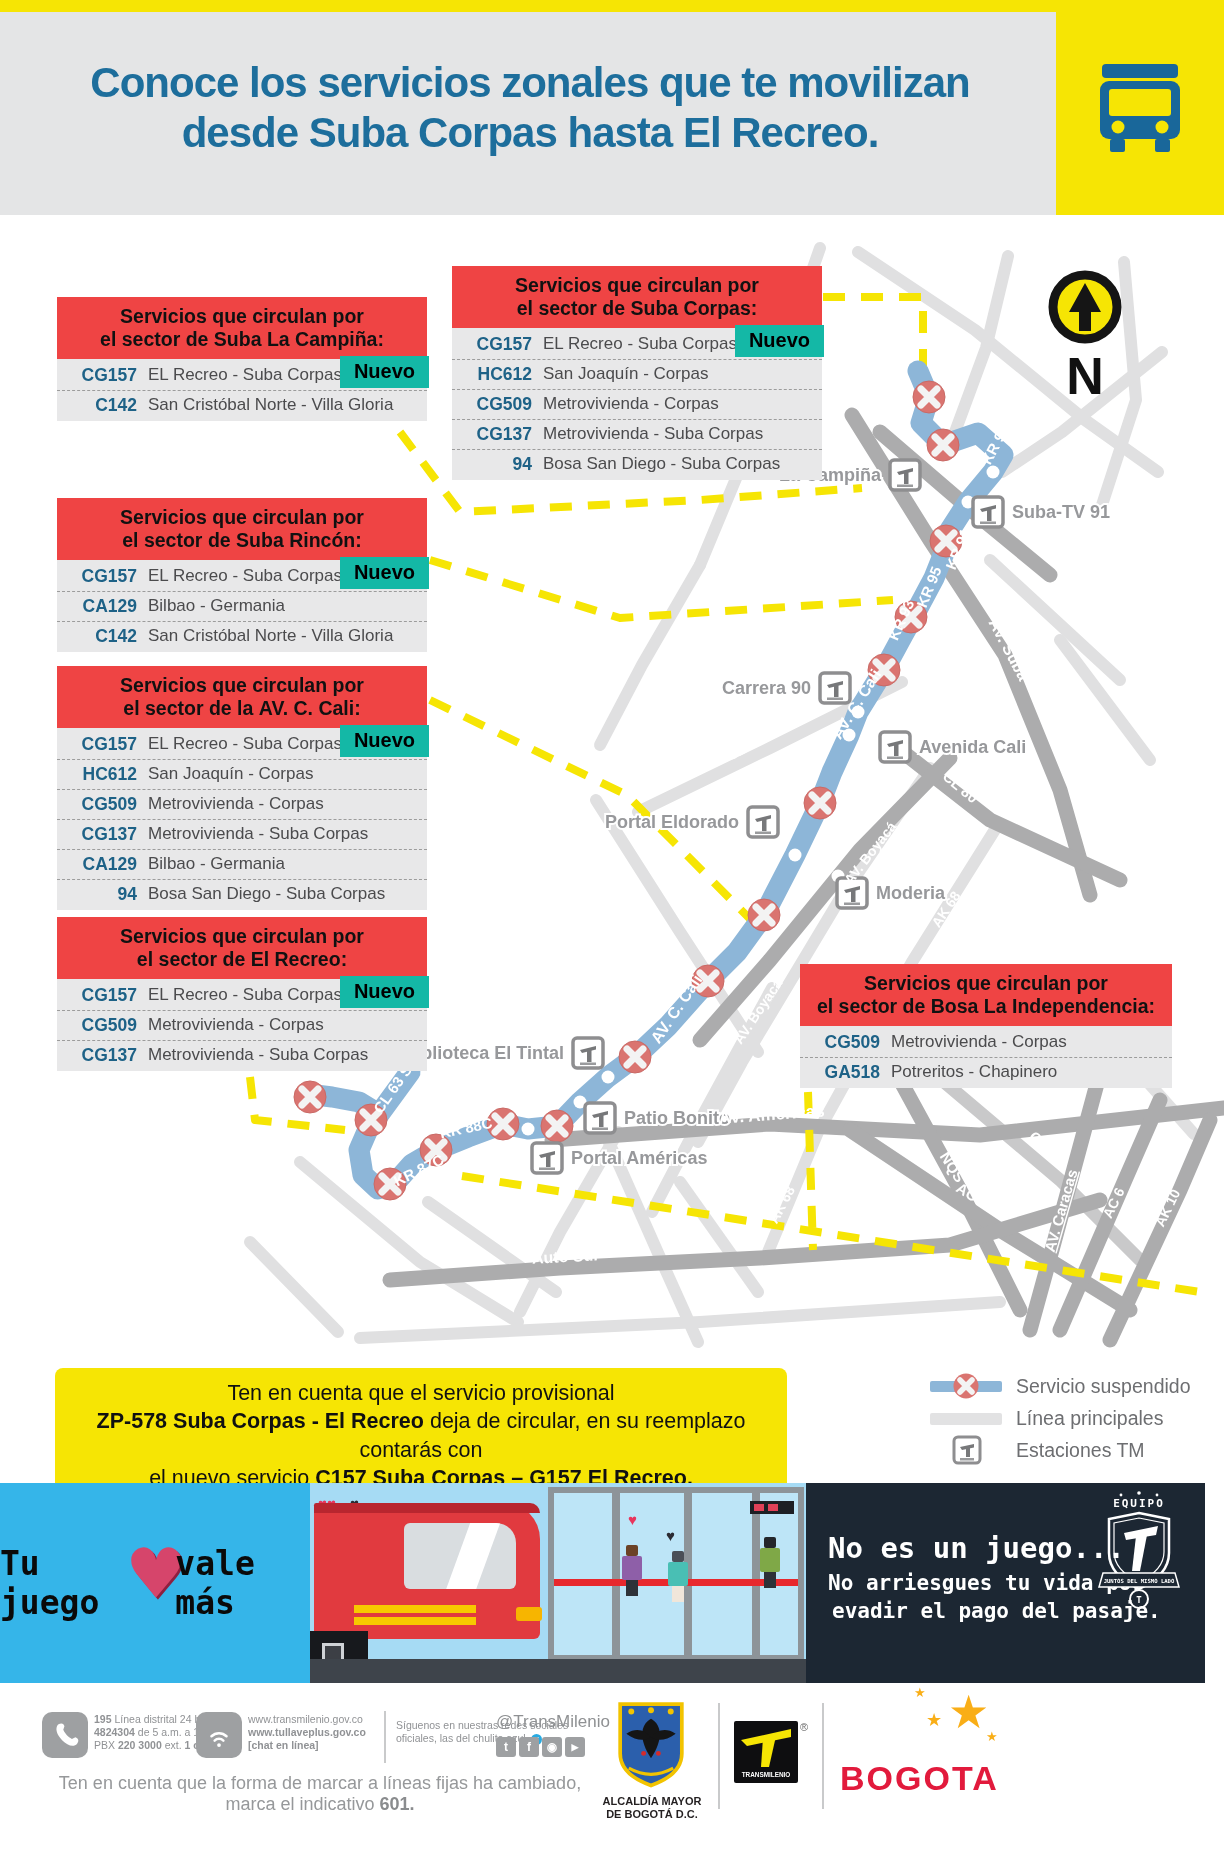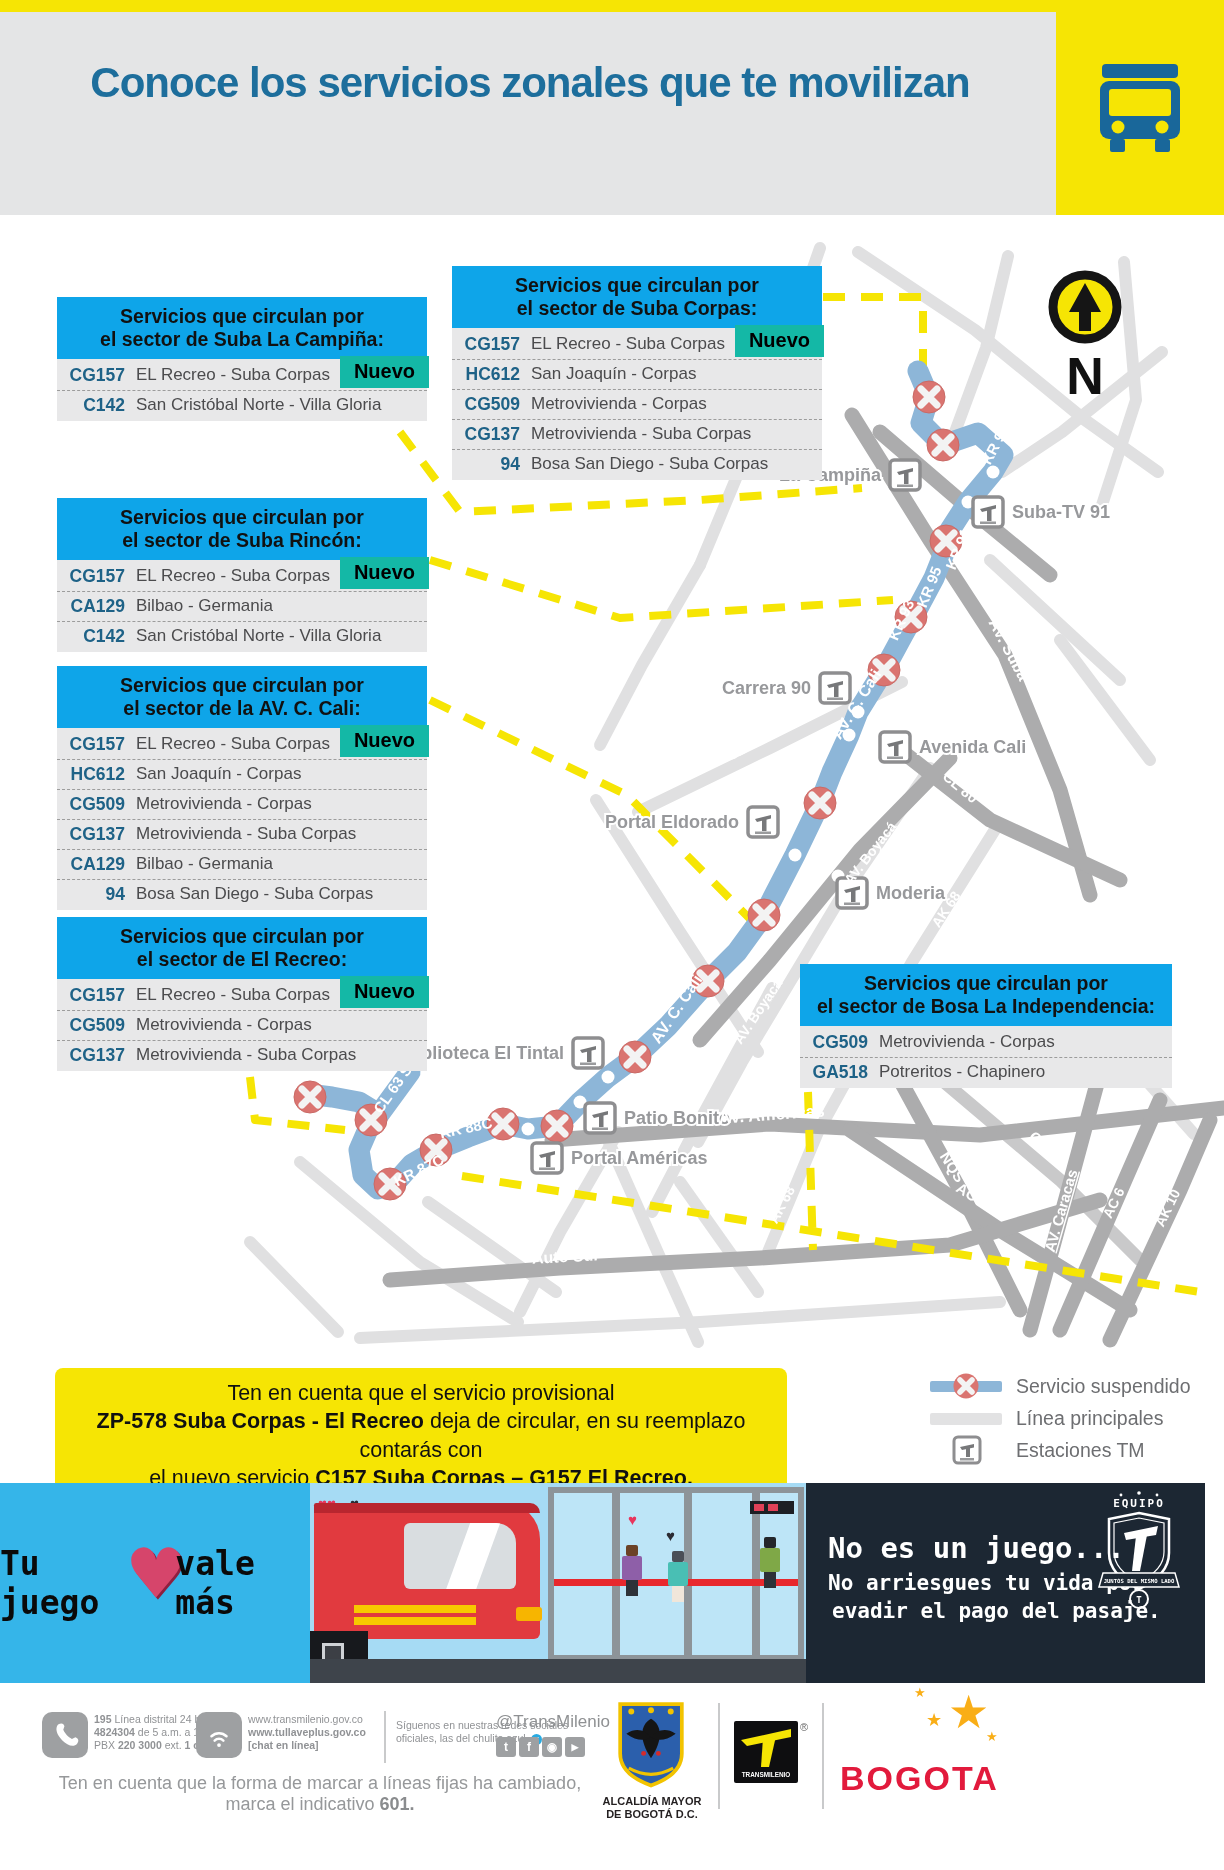--- a/index.html
+++ b/index.html
@@ -11,25 +11,25 @@
   .hdrblock{position:absolute;left:1056px;top:0;width:168px;height:215px;background:#F6E504;}
   .busicon{position:absolute;left:1090px;top:58px;width:100px;height:104px;}
   .title{position:absolute;left:28px;top:58px;width:1004px;text-align:center;color:#1D6E9C;
          font-size:42px;font-weight:600;letter-spacing:-1px;line-height:1.2;}
   .title b{font-weight:800;}
   
   #map{position:absolute;left:0;top:0;width:1224px;height:1870px;font-family:"Liberation Sans",sans-serif;}
   .stlbl{font-weight:bold;font-size:18px;fill:#97989B;paint-order:stroke;stroke:#ffffff;stroke-width:4px;}
   
   .sbox{position:absolute;z-index:3;}
-  .sbox .bh{background:#0ea5e9;text-align:center;padding:8px 4px 7px;font-size:19.5px;
+  .sbox .bh{background:#ef4444;text-align:center;padding:8px 4px 7px;font-size:19.5px;
             font-weight:600;color:#111;line-height:1.2;}
   .sbox .bh b{font-weight:800;}
   .sbox .rows{background:#E8E8E9;padding:2px 0 1px;}
-  .srow{position:relative;display:flex;align-items:center;height:25px;padding:2px 10px 2px 6px;
+  .srow{position:relative;display:flex;align-items:center;height:25px;padding:2px 10px 2px 18px;
         border-bottom:1.5px dashed #9C9C9C;}
   .srow:last-child{border-bottom:none;}
   .srow .code{width:62px;text-align:right;font-weight:800;color:#1E6287;font-size:17.5px;
               margin-right:11px;flex:none;}
   .srow .nm{color:#4B4B4D;font-size:17px;white-space:nowrap;}
   .srow .badge{position:absolute;right:-2px;top:-5px;background:#14b8a6;color:#000;
                font-weight:800;font-size:20px;padding:4px 14px 5px;}
   
   .legend{position:absolute;left:928px;top:1370px;width:296px;z-index:3;}
   .lrow{display:flex;align-items:center;height:32px;}
@@ -318,20 +318,21 @@
       <rect x="10" y="23" width="80" height="58" rx="9"></rect>
       <rect x="20" y="81" width="15" height="13" rx="2"></rect>
       <rect x="65" y="81" width="15" height="13" rx="2"></rect>
     </g>
     <rect x="19" y="31" width="62" height="27" rx="3" fill="#F6E504"></rect>
     <circle cx="28" cy="69" r="6.5" fill="#F6E504"></circle>
     <circle cx="72" cy="69" r="6.5" fill="#F6E504"></circle>
   </svg>
   <div class="title">
     <div><span>Conoce los </span><b>servicios zonales</b><span> que te movilizan</span></div>
+    <div><span>desde </span><b>Suba Corpas</b><span> hasta </span><b>El Recreo.</b></div>
   </div>
 
   <div id="boxes">
       <div class="sbox" style="left: 57px; top: 297px; width: 370px;">
         <div class="bh">
           <div>Servicios que circulan por</div>
           <div>el sector de <b>Suba La Campiña</b>:</div>
         </div>
         <div class="rows">
           <div class="srow">

